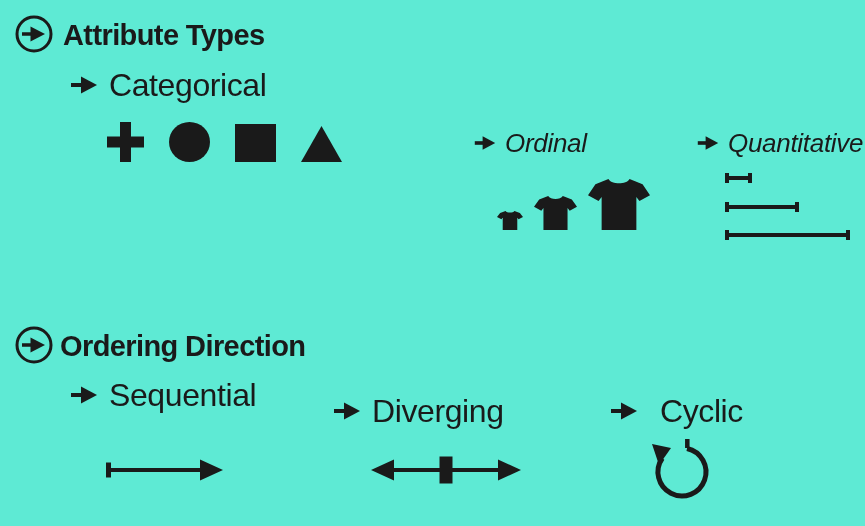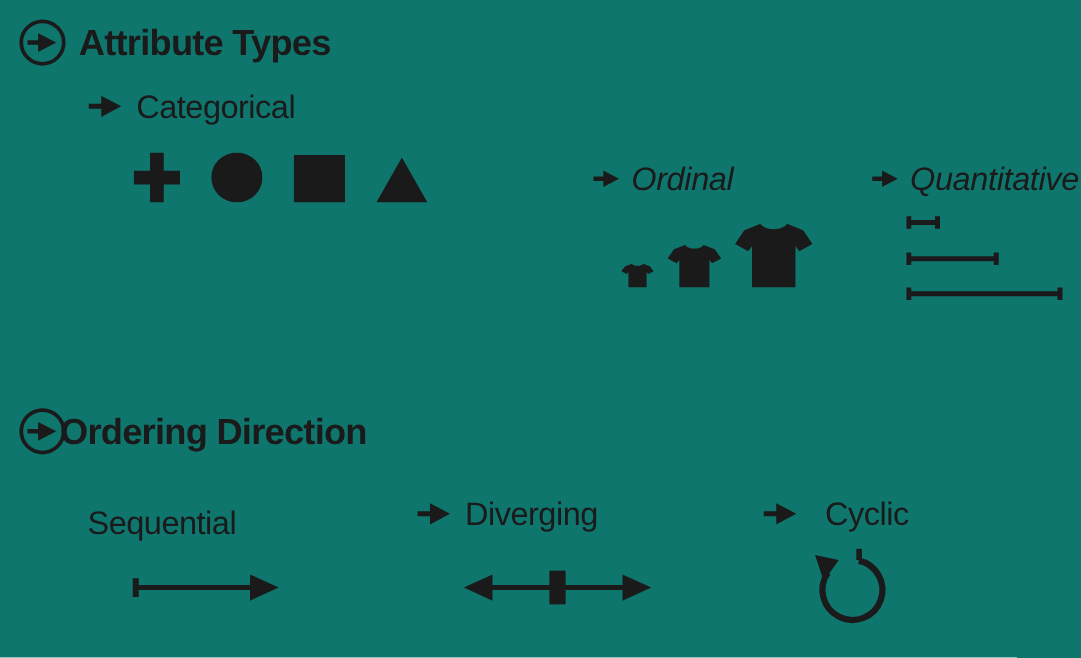--- a/index.html
+++ b/index.html
@@ -1,23 +1,23 @@
 <!DOCTYPE html>
 <html><head>
 <meta charset="utf-8">
 <style>
   html,body{margin:0;padding:0;background:#ffffff;}
   #canvas{
-    position:relative;width:865px;height:526px;background:#0f766e;overflow:hidden;
+    position:relative;width:865px;height:526px;background:#5eead4;overflow:hidden;
     font-family:"Liberation Sans","DejaVu Sans",sans-serif;color:#1a1a1a;
   }
   .abs{position:absolute;}
   .hrow{position:absolute;display:flex;align-items:center;}
   .section-title{font-weight:bold;font-size:29px;letter-spacing:-0.6px;line-height:1;}
-  .label{font-size:26px;letter-spacing:-0.4px;line-height:1;}
+  .label{font-size:32px;letter-spacing:-0.4px;line-height:1;}
   .label-italic{font-size:26px;font-style:italic;letter-spacing:-0.3px;line-height:1;}
   .glyphrow{position:absolute;display:flex;align-items:flex-end;}
   svg{display:block;}
   .ink-stroke{stroke:#1a1a1a;fill:none;}
   .ink-fill{fill:#1a1a1a;stroke:none;}
 </style>
 </head>
 <body>
 
 <div id="canvas">
@@ -93,23 +93,23 @@
       <line x1="2" y1="59" x2="2" y2="69"></line>
       <line x1="123" y1="59" x2="123" y2="69"></line>
     </g>
   </svg>
 
   <svg class="abs" style="left:14px;top:325px;" width="40" height="40" viewBox="0 0 40 40">
     <circle cx="20" cy="20" r="17" class="ink-stroke" stroke-width="3"></circle>
     <line x1="8" y1="20" x2="18" y2="20" class="ink-stroke" stroke-width="3.5"></line>
     <polygon points="31,20 16.5,12.5 16.5,27.5" class="ink-fill"></polygon>
   </svg>
-  <div class="abs section-title" style="left:48px;top:332px;">Ordering Direction</div>
+  <div class="abs section-title" style="left:60px;top:332px;">Ordering Direction</div>
 
-  <div class="hrow" style="left:70px;top:394px;height:34px;gap:11px;flex-direction:column;">
+  <div class="hrow" style="left:70px;top:378px;height:34px;gap:11px;">
     <svg width="28" height="20" viewBox="0 0 28 20">
       <line x1="1" y1="10" x2="13" y2="10" class="ink-stroke" stroke-width="4"></line>
       <polygon points="27,10 11,1.5 11,18.5" class="ink-fill"></polygon>
     </svg>
     <span class="label">Sequential</span>
   </div>
 
   <div class="hrow" style="left:333px;top:394px;height:34px;gap:11px;justify-content:space-between;">
     <svg width="28" height="20" viewBox="0 0 28 20">
       <line x1="1" y1="10" x2="13" y2="10" class="ink-stroke" stroke-width="4"></line>

